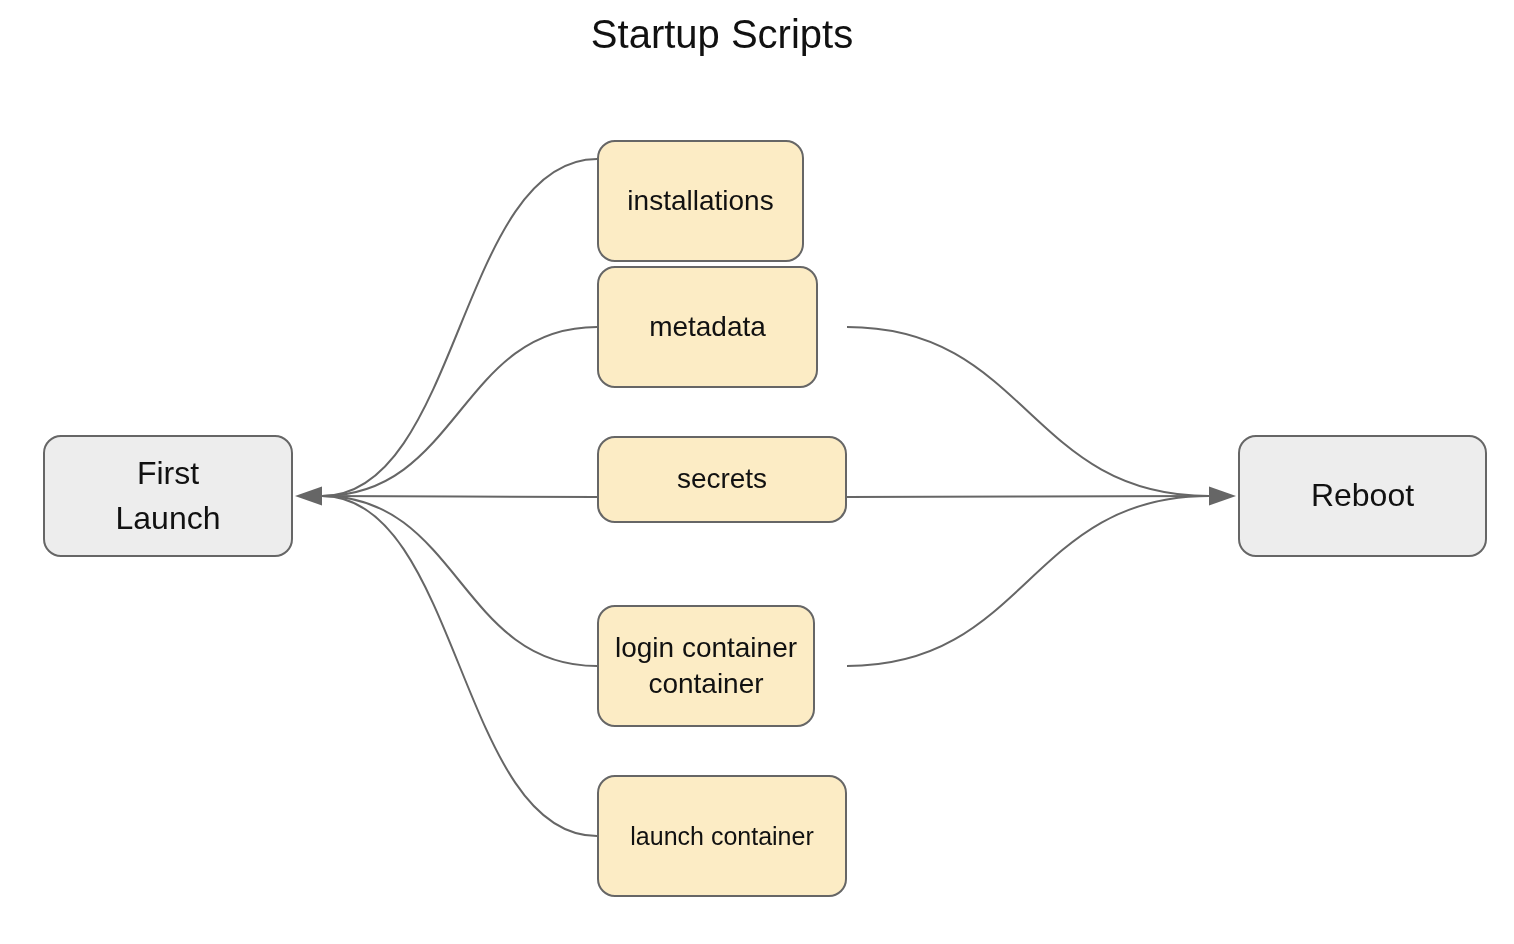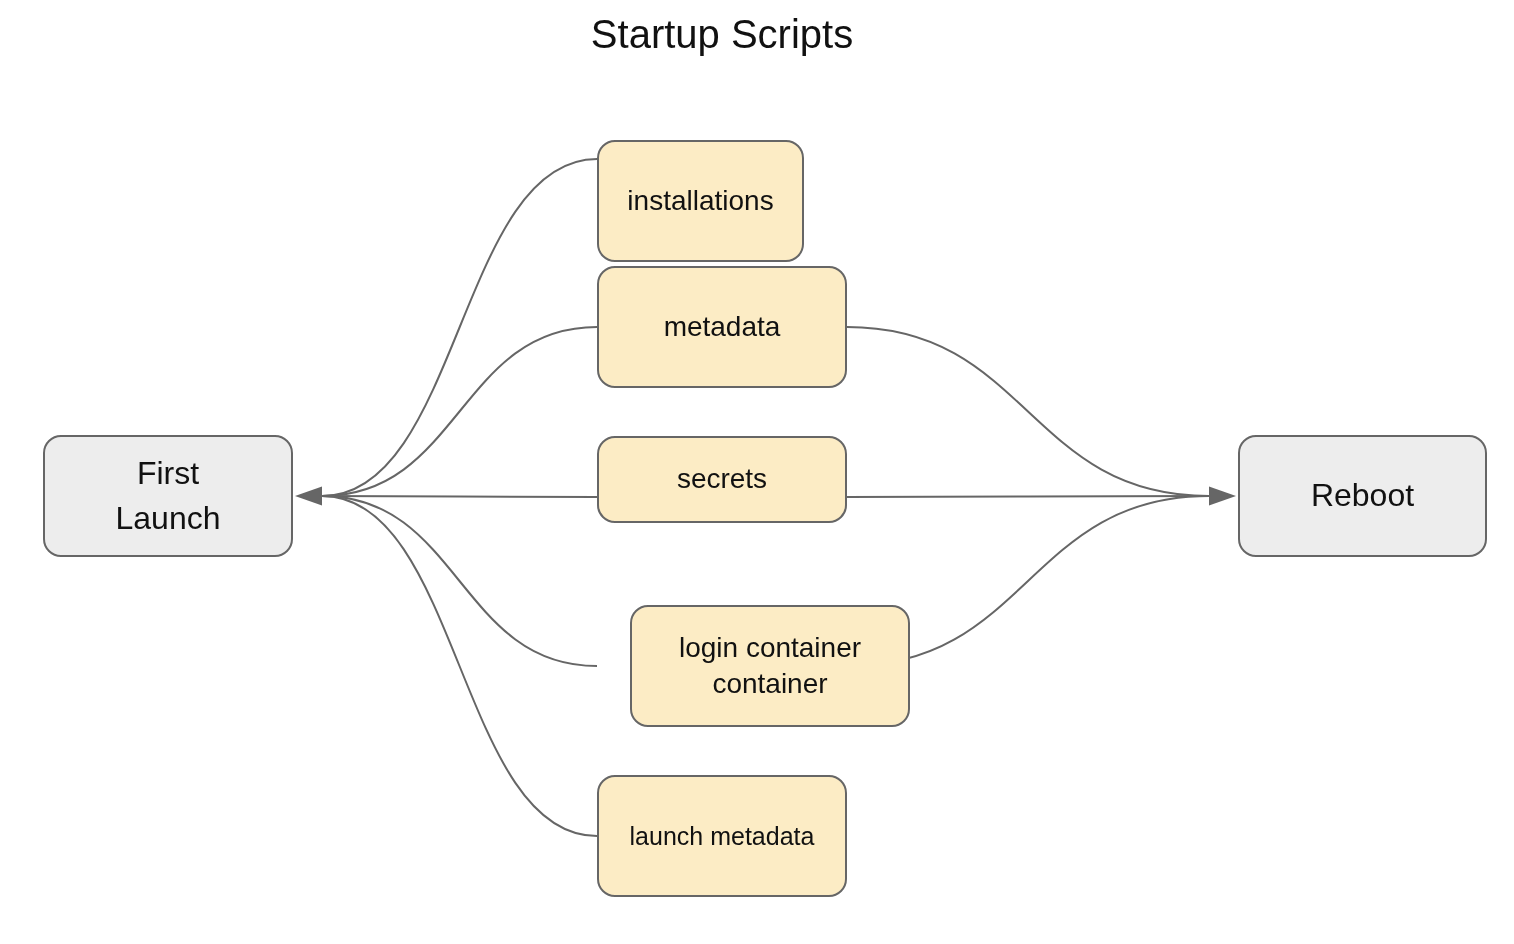--- a/index.html
+++ b/index.html
@@ -93,26 +93,26 @@
 <div class="node terminal" style="left: 43px; top: 435px; width: 250px; height: 122px;">
       <div class="node-line">First</div>
       <div class="node-line">Launch</div>
     </div>
     <div class="node terminal" style="left: 1238px; top: 435px; width: 249px; height: 122px;">
       <div class="node-line">Reboot</div>
     </div>
     <div class="node script" style="left: 597px; top: 98px; width: 207px; height: 122px; margin-top: 42px;">
       <div class="node-line">installations</div>
     </div>
-    <div class="node script" style="left: 597px; top: 266px; width: 250px; height: 122px;">
+    <div class="node script" style="left: 597px; top: 266px; width: 221px; height: 122px;">
       <div class="node-line">metadata</div>
     </div>
     <div class="node script" style="left: 597px; top: 436px; width: 250px; height: 87px;">
       <div class="node-line">secrets</div>
     </div>
-    <div class="node script" style="left: 630px; top: 605px; width: 280px; height: 122px;">
+    <div class="node script" style="left: 597px; top: 605px; width: 218px; height: 122px;">
       <div class="node-line">login container</div>
       <div class="node-line">container</div>
     </div>
     <div class="node script small" style="left: 597px; top: 775px; width: 250px; height: 122px;">
-      <div class="node-line">launch metadata</div>
+      <div class="node-line">launch container</div>
     </div>
   </div>
 
 </body></html>

